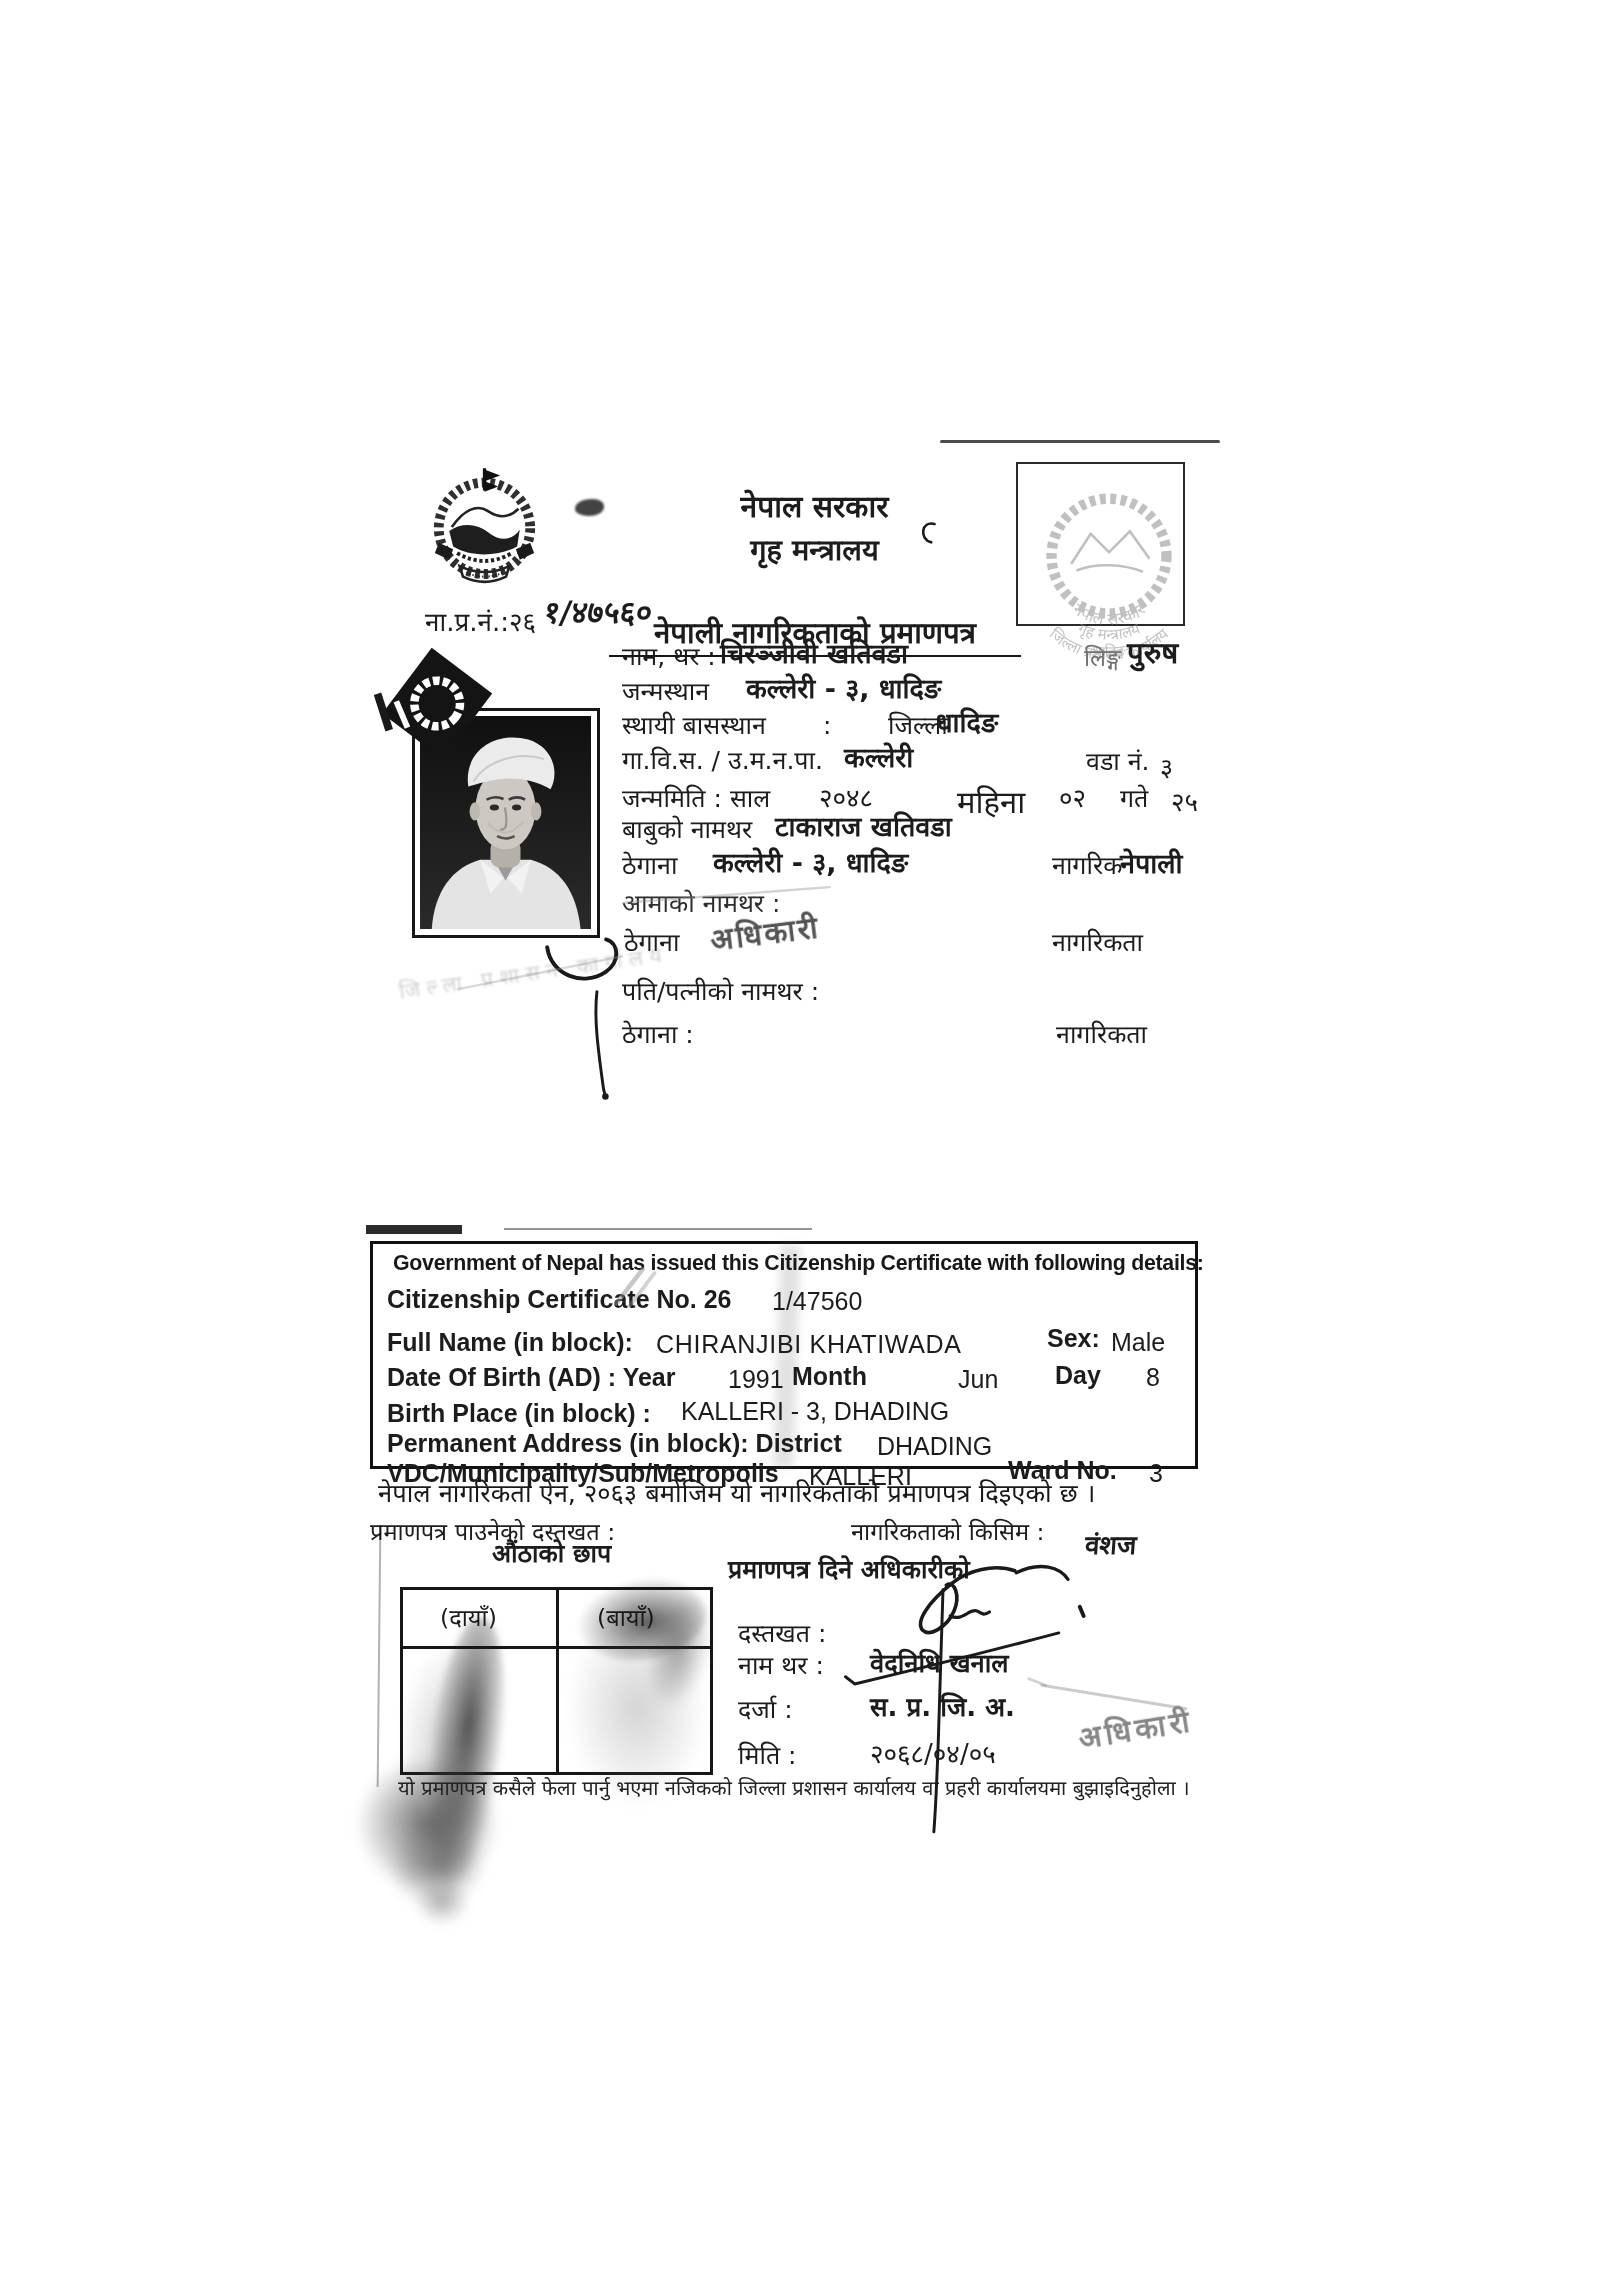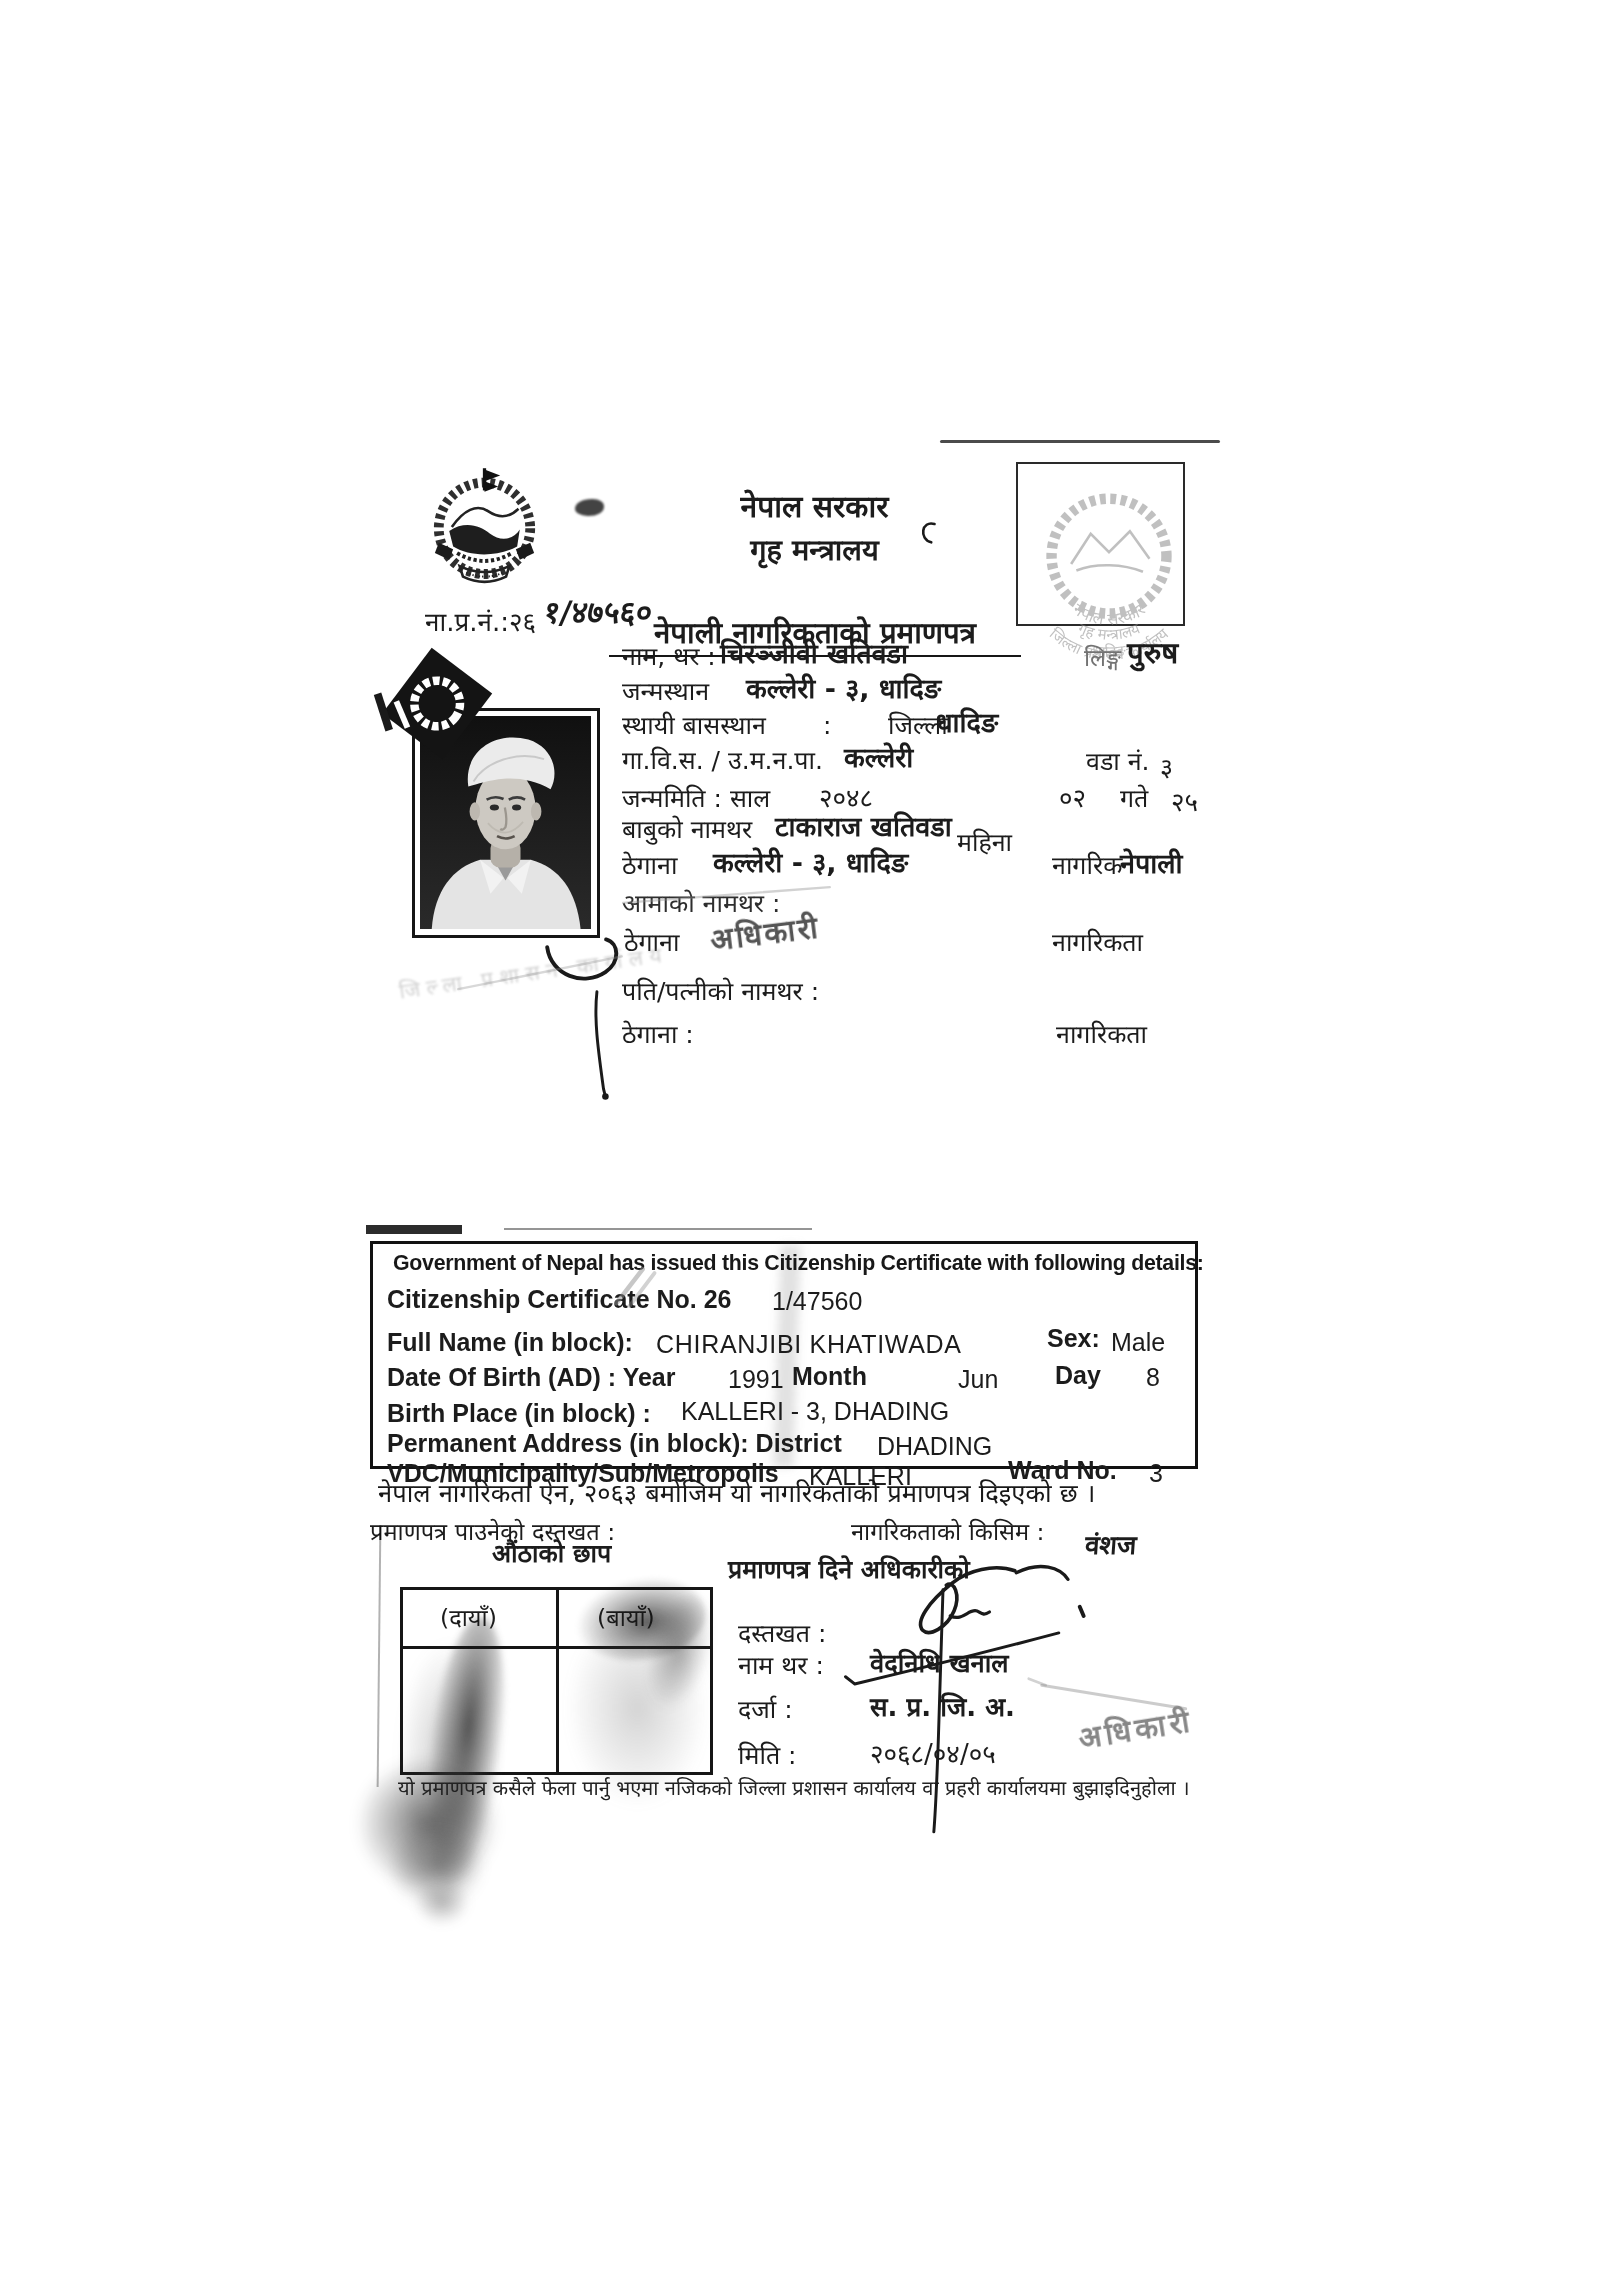--- a/index.html
+++ b/index.html
@@ -128,21 +128,21 @@
   <div class="t dev" style="left:847px;top:711px;font-size:25px;margin-left:41px;">जिल्ला</div>
   <div class="t dev b" style="left:936px;top:707px;font-size:27px;">धादिङ</div>
 
   <div class="t dev" style="left:622px;top:746px;font-size:25px;">गा.वि.स. / उ.म.न.पा.</div>
   <div class="t dev b" style="left:844px;top:742px;font-size:27px;">कल्लेरी</div>
   <div class="t dev" style="left:1086px;top:747px;font-size:25px;">वडा नं.</div>
   <div class="t dev" style="left:1160px;top:753px;font-size:25px;">३</div>
 
   <div class="t dev" style="left:622px;top:784px;font-size:25px;">जन्ममिति : साल</div>
   <div class="t dev" style="left:819px;top:783px;font-size:26px;">२०४८</div>
-  <div class="t dev" style="left:957px;top:828px;font-size:25px;">महिना</div>
+  <div class="t dev" style="left:957px;top:784px;font-size:31px;">महिना</div>
   <div class="t dev" style="left:1059px;top:783px;font-size:26px;">०२</div>
   <div class="t dev" style="left:1120px;top:784px;font-size:25px;">गते</div>
   <div class="t dev" style="left:1171px;top:787px;font-size:26px;">२५</div>
 
   <div class="t dev" style="left:622px;top:815px;font-size:25px;">बाबुको नामथर</div>
   <div class="t dev b" style="left:775px;top:811px;font-size:27px;">टाकाराज खतिवडा</div>
 
   <div class="t dev" style="left:622px;top:851px;font-size:25px;">ठेगाना</div>
   <div class="t dev b" style="left:713px;top:847px;font-size:27px;">कल्लेरी - ३, धादिङ</div>
   <div class="t dev" style="left:1052px;top:851px;font-size:25px;">नागरिक</div>

